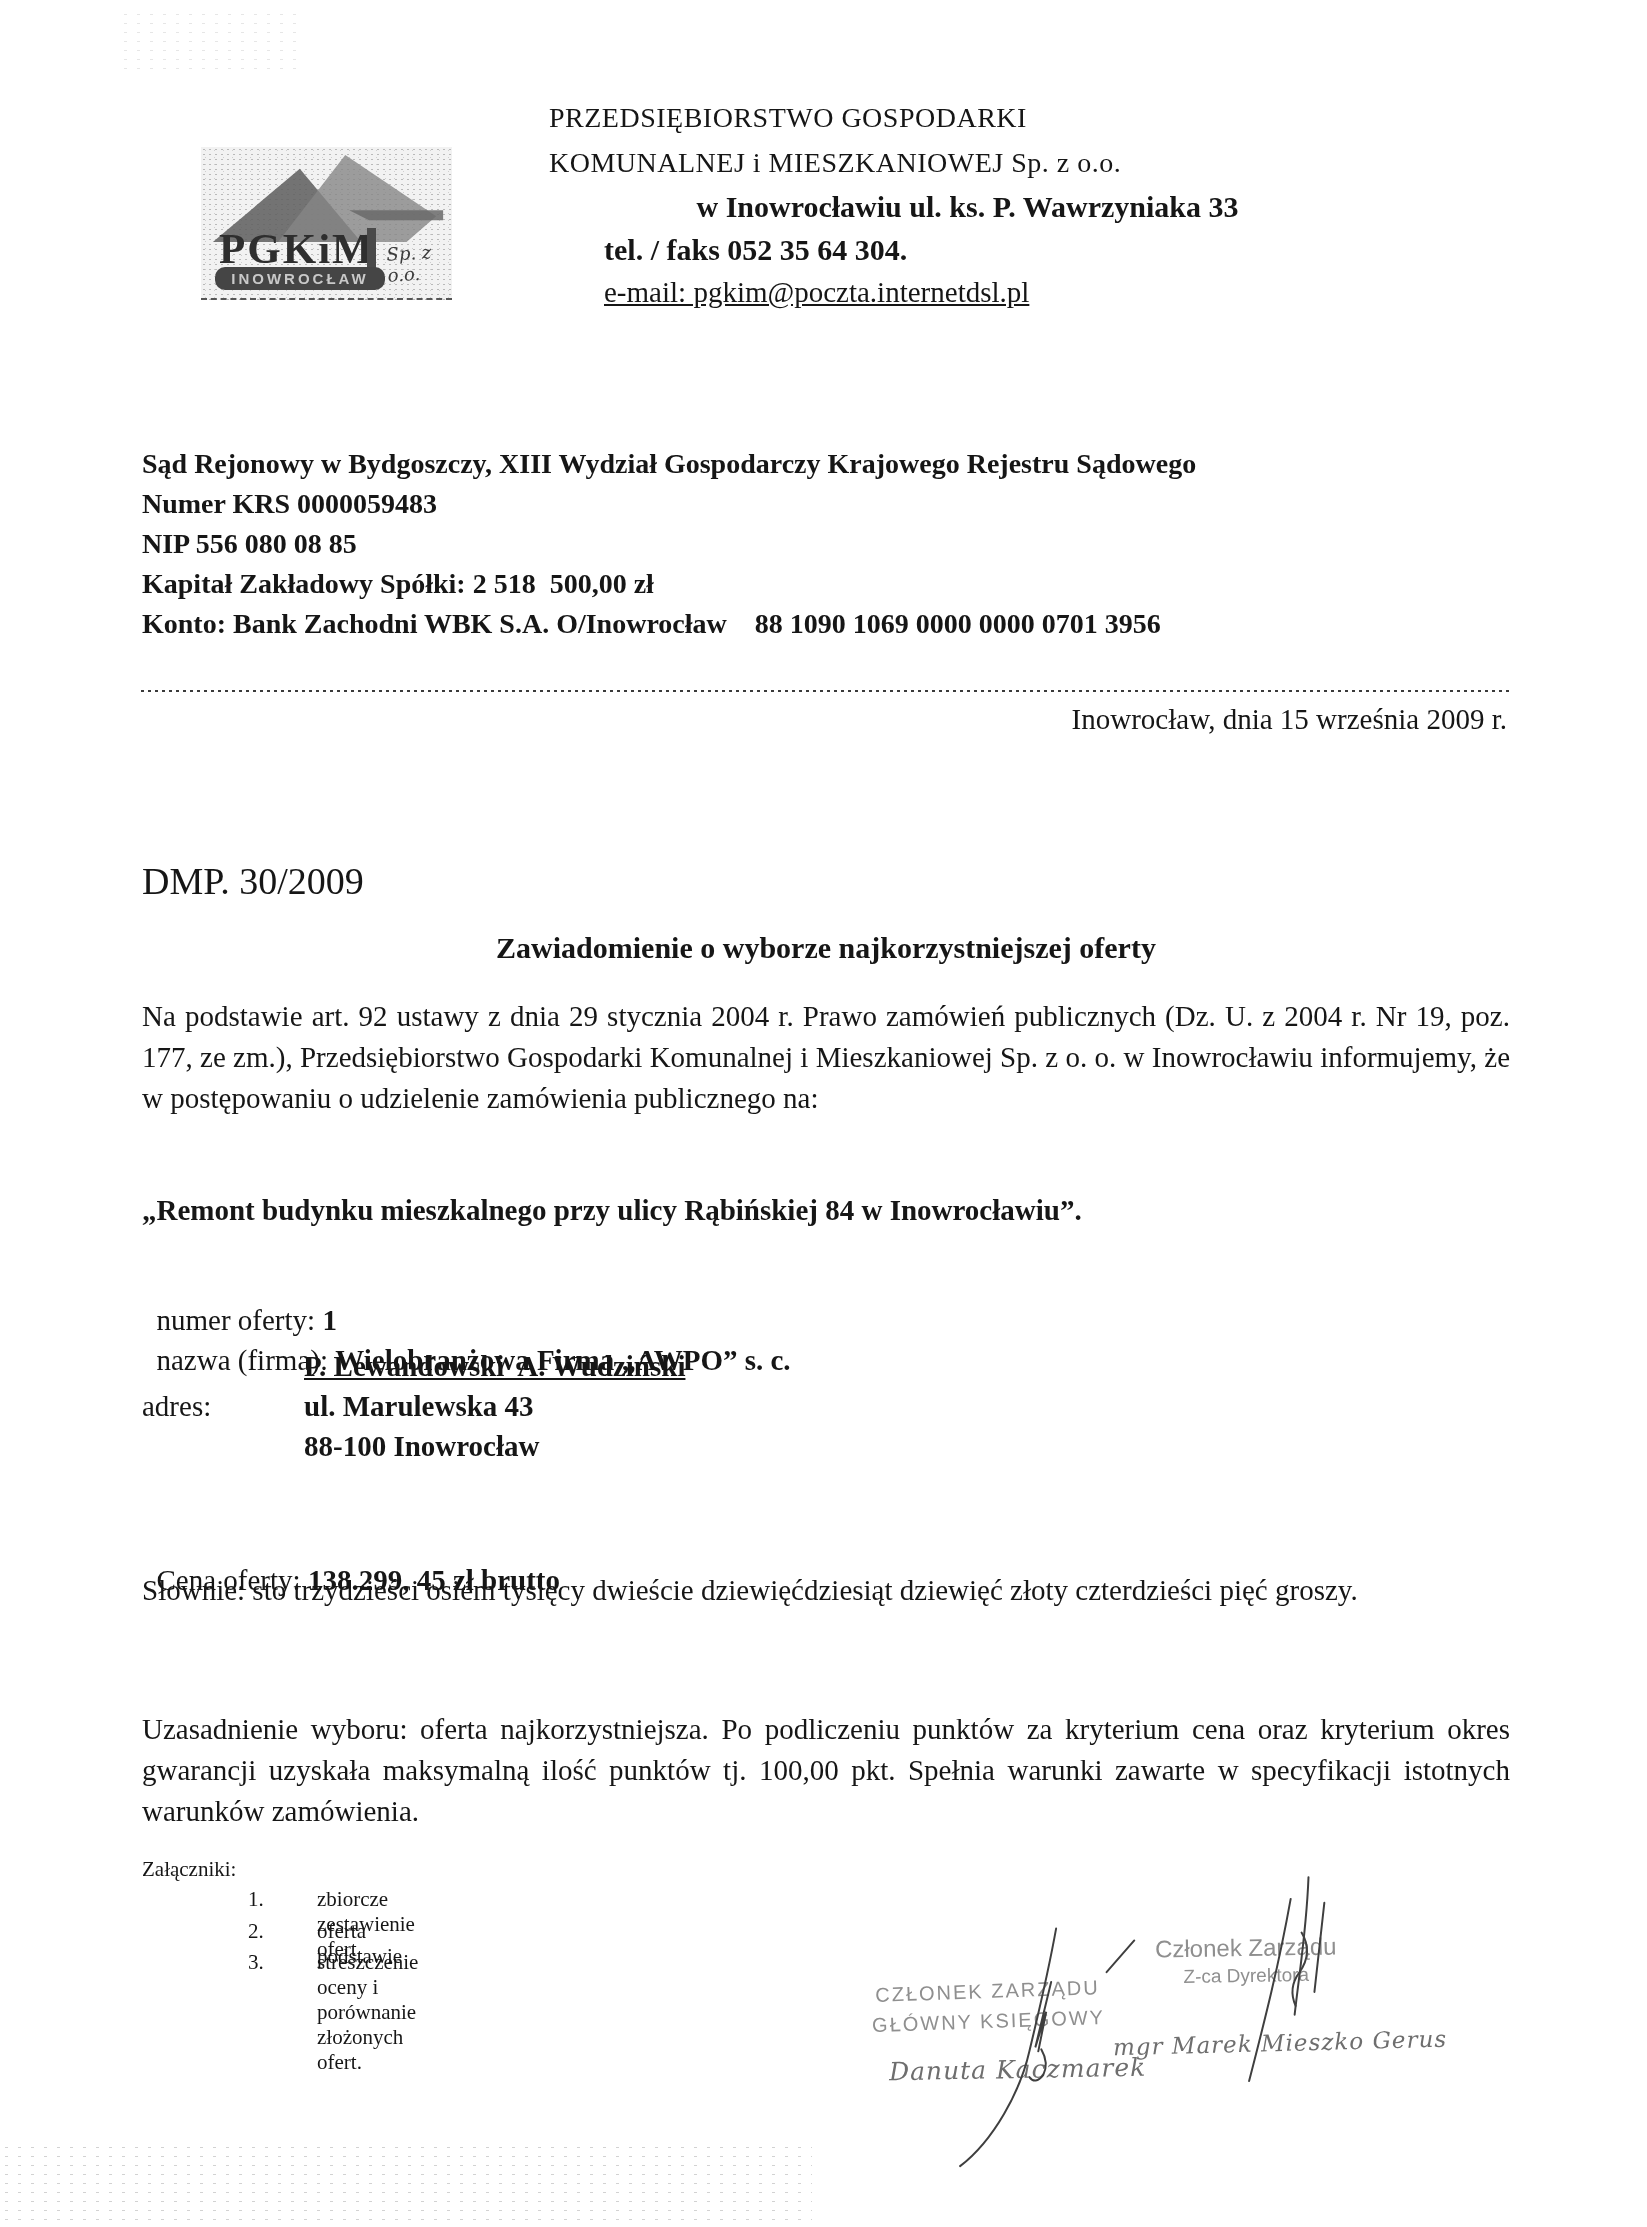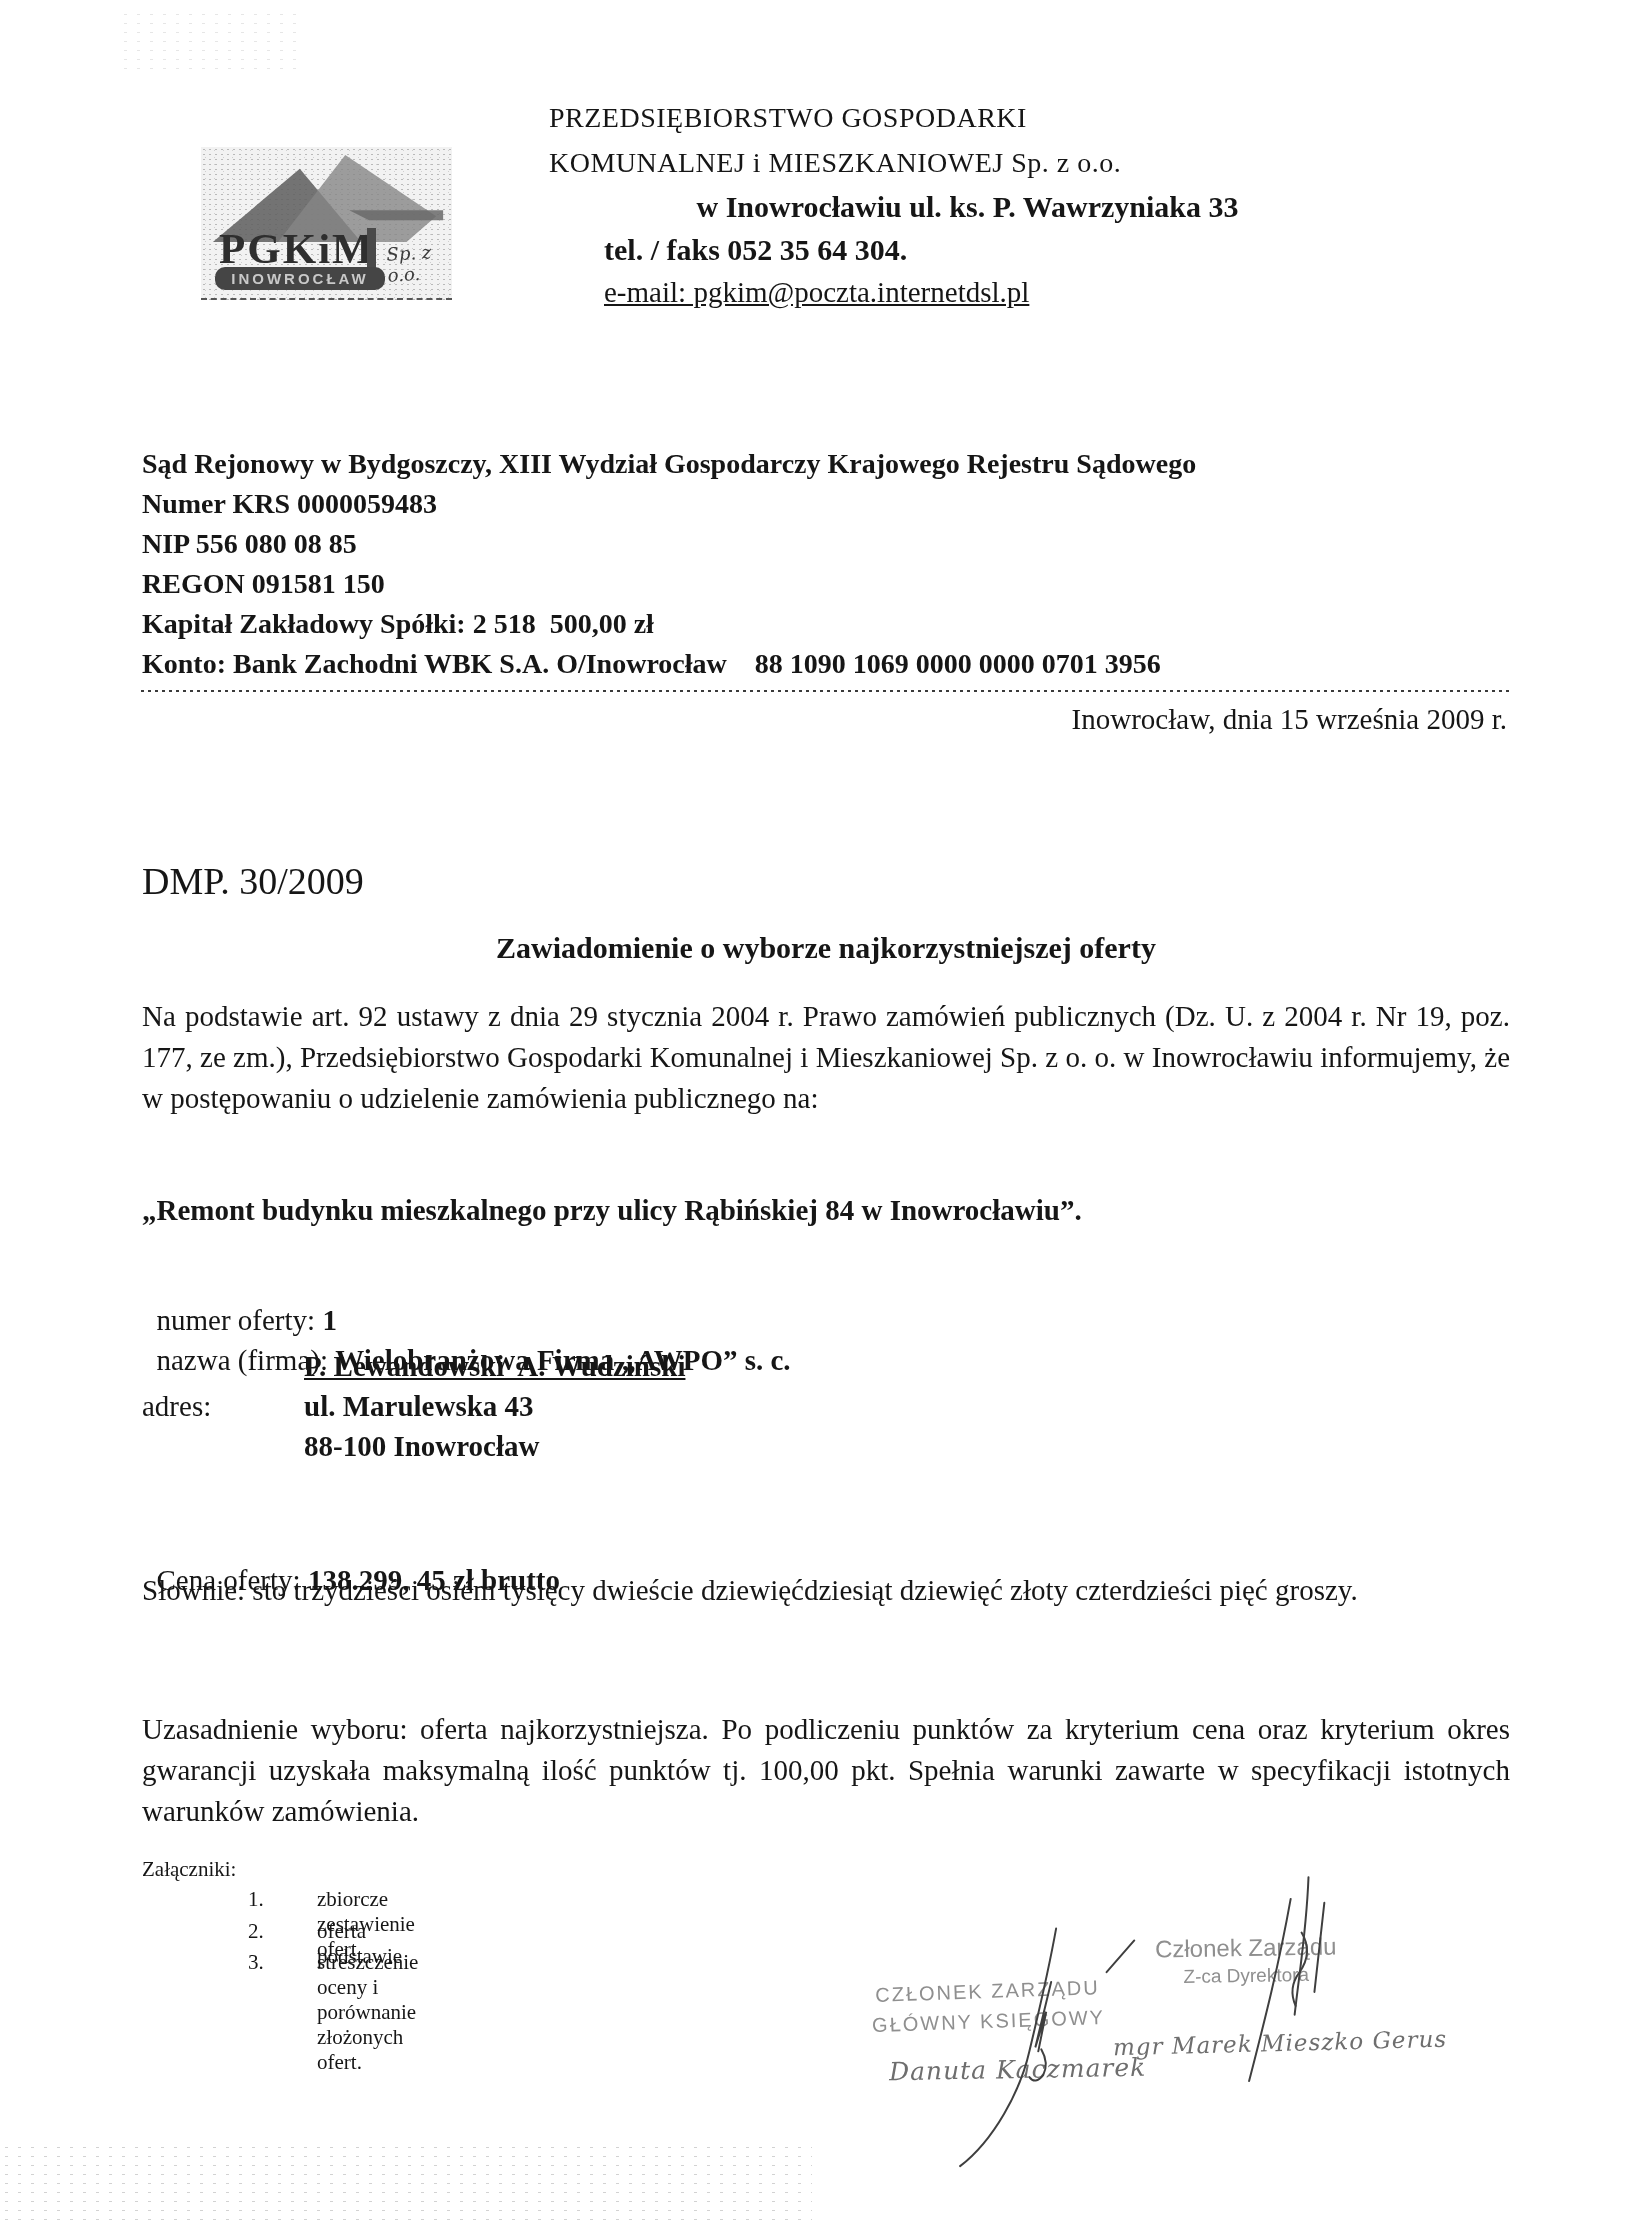--- a/index.html
+++ b/index.html
@@ -127,21 +127,20 @@
   <span class="hl hl2">KOMUNALNEJ i MIESZKANIOWEJ Sp. z o.o.</span>
   <span class="hl hl3">w Inowrocławiu ul. ks. P. Wawrzyniaka 33</span>
   <span class="hl hl4">tel. / faks 052 35 64 304.</span>
   <span class="hl hl5">e-mail: pgkim@poczta.internetdsl.pl</span>
 </div>
 
 <div class="abs registry">
   <div class="line">Sąd Rejonowy w Bydgoszczy, XIII Wydział Gospodarczy Krajowego Rejestru Sądowego</div>
   <div class="line">Numer KRS 0000059483</div>
   <div class="line">NIP 556 080 08 85</div>
-  <div class="line">REGON 091581 150</div>
   <div class="line">Kapitał Zakładowy Spółki: 2 518  500,00 zł</div>
   <div class="line">Konto: Bank Zachodni WBK S.A. O/Inowrocław    88 1090 1069 0000 0000 0701 3956</div>
 </div>
 
 <div class="abs dotted-rule"></div>
 <div class="abs date-line">Inowrocław, dnia 15 września 2009 r.</div>
 
 <div class="abs ref-number">DMP. 30/2009</div>
 <div class="abs doc-title">Zawiadomienie o wyborze najkorzystniejszej oferty</div>
 

